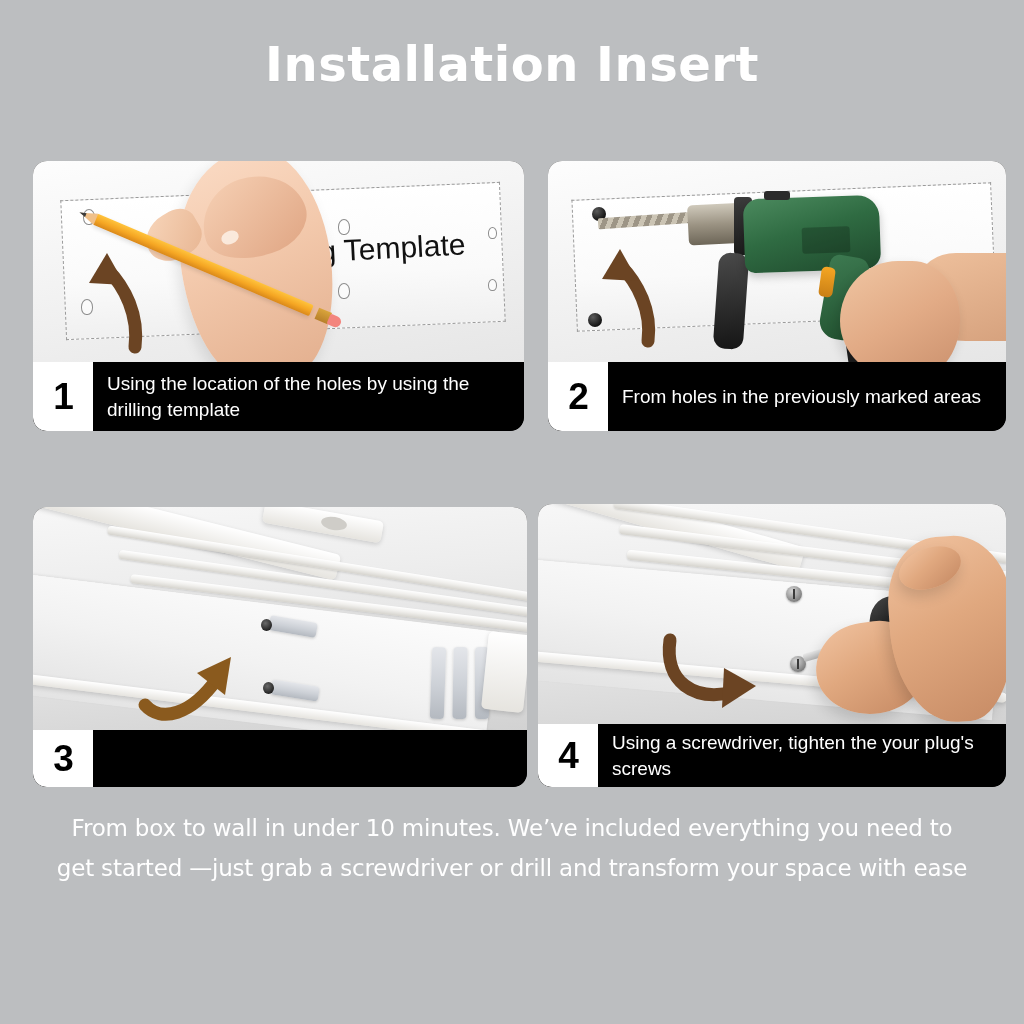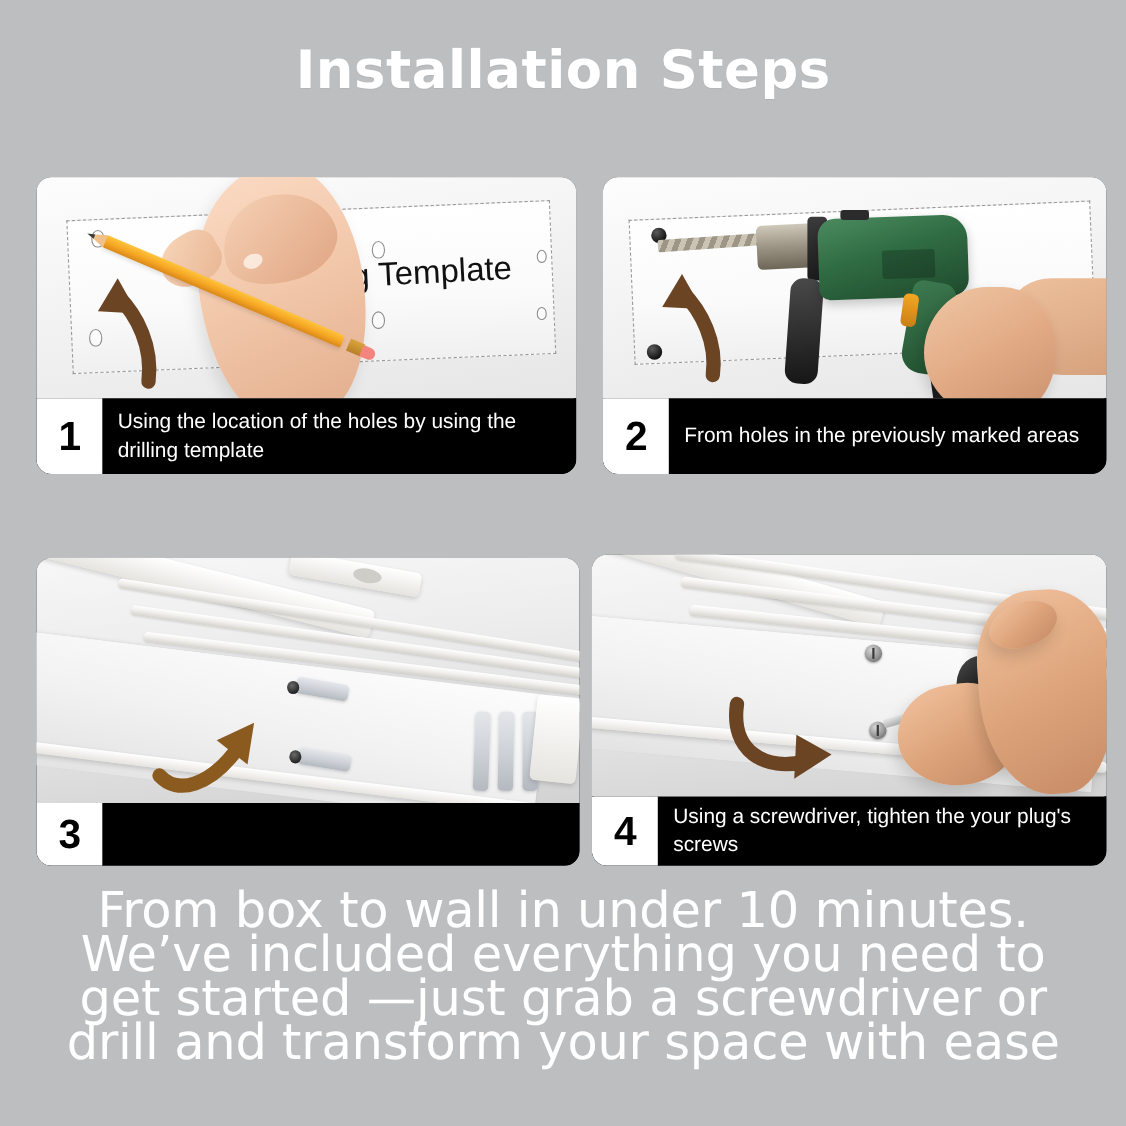--- a/index.html
+++ b/index.html
@@ -365,31 +365,31 @@
   }
 
   
   .bottom-text {
     position: absolute;
     left: 50px;
     top: 808px;
     width: 924px;
     text-align: center;
     color: #ffffff;
-    font-size: 45px;
+    font-size: 23px;
     line-height: 40px;
     font-family: "DejaVu Sans", sans-serif;
     font-weight: normal;
     letter-spacing: -0.2px;
   }
 </style>
 </head>
 <body>
 
-<div class="page-title">Installation Steps</div>
+<div class="page-title">Installation Insert</div>
 
 <div class="panel panel-1">
   <div class="photo">
     <div class="scene">
       <div class="wall-light"></div>
 
       <div class="template-sheet p1-sheet"></div>
 
       <div class="hole-mark" style="left:50px;top:48px;"></div>
       <div class="hole-mark" style="left:48px;top:138px;"></div>

